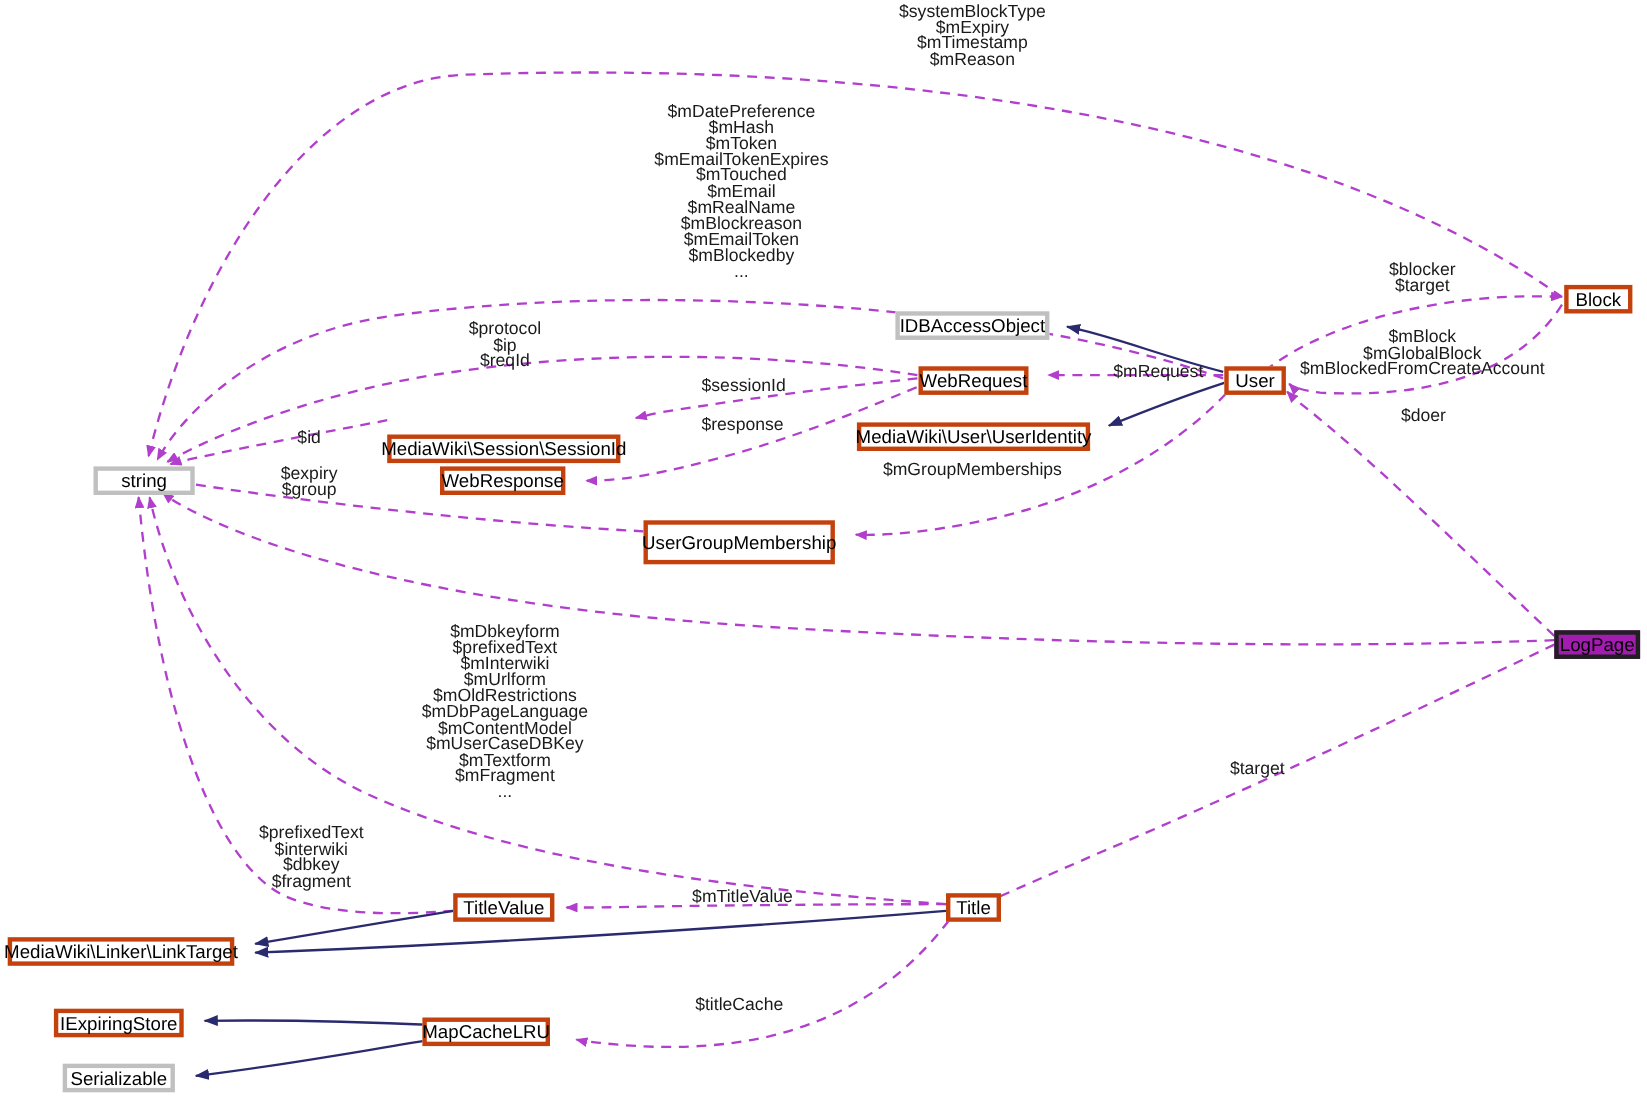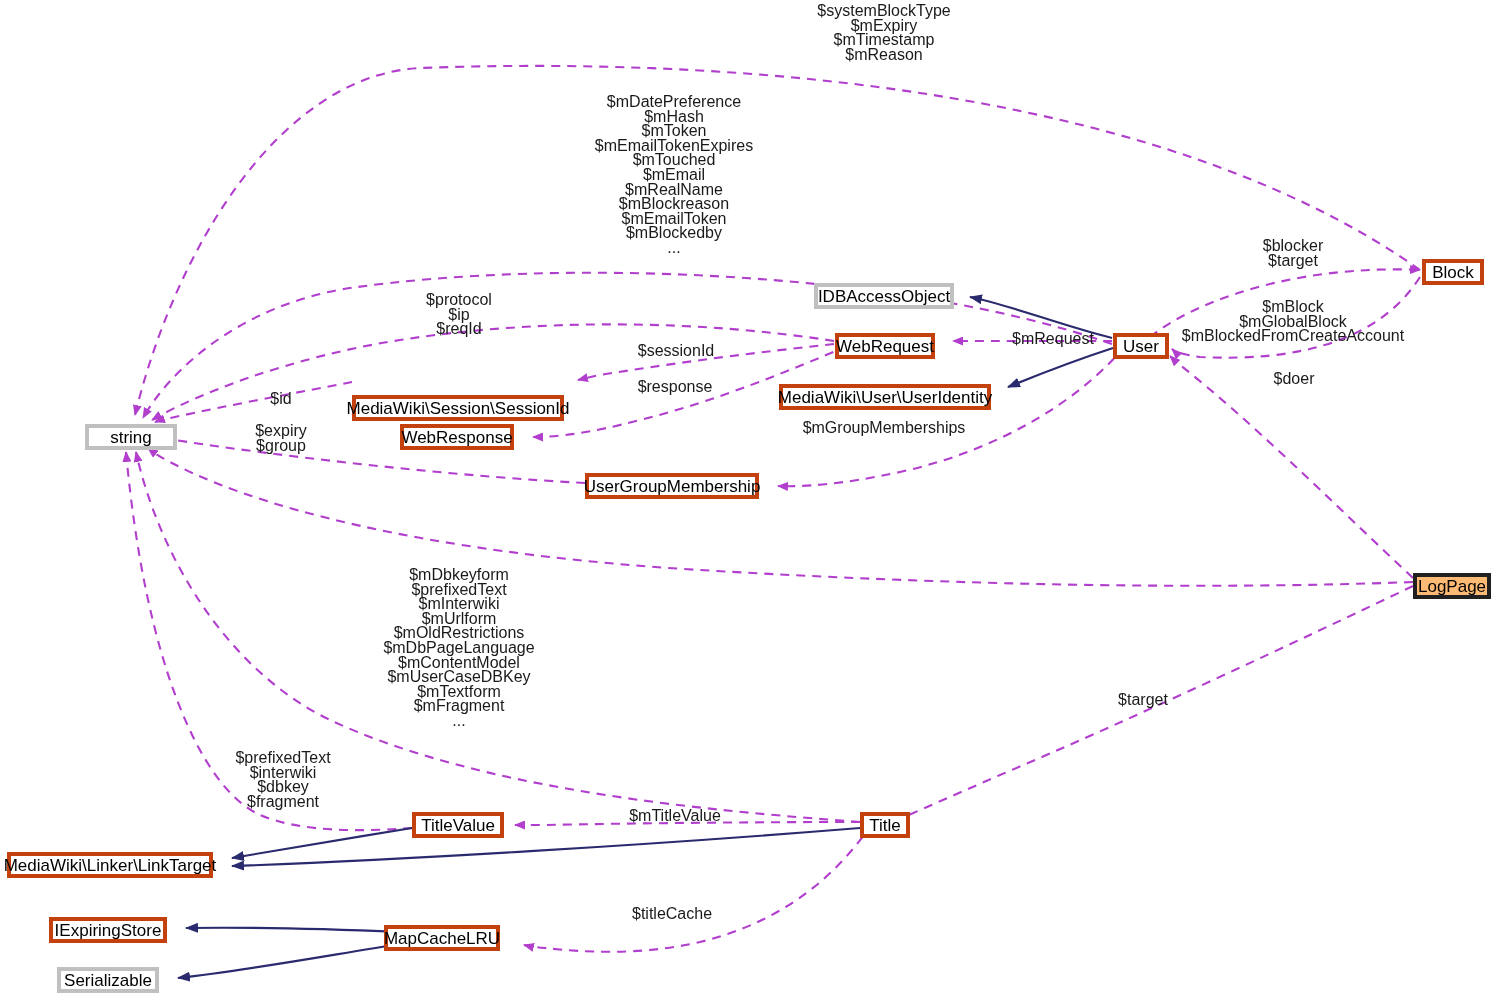--- a/index.html
+++ b/index.html
@@ -35,21 +35,21 @@
     align-items: center;
     justify-content: center;
     white-space: nowrap;
     padding: 0 6px;
     z-index: 5;
   }
   .node.faded {
     border-color: #c0c0c0;
   }
   .node.highlight {
-    background: #fdba74;
+    background: #a21caf;
     border-color: #202020;
   }
   .edge-label {
     position: absolute;
     font-size: 16px;
     line-height: 14.6px;
     color: #1a1a1a;
     text-align: center;
     white-space: pre;
     z-index: 4;
@@ -107,21 +107,21 @@
   </div>
 
   <div class="node" style="left:352px;top:395px;width:212px;height:26px;">
     <span>MediaWiki\Session\SessionId</span>
   </div>
 
   <div class="node" style="left:400px;top:424px;width:114px;height:26px;">
     <span>WebResponse</span>
   </div>
 
-  <div class="node" style="left:585px;top:473px;width:174px;height:26px;text-align:right;">
+  <div class="node" style="left:585px;top:473px;width:174px;height:40px;text-align:right;">
     <span>UserGroupMembership</span>
   </div>
 
   <div class="node faded" style="left:814px;top:283px;width:140px;height:26px;">
     <span>IDBAccessObject</span>
   </div>
 
   <div class="node" style="left:835px;top:333px;width:100px;height:26px;">
     <span>WebRequest</span>
   </div>

